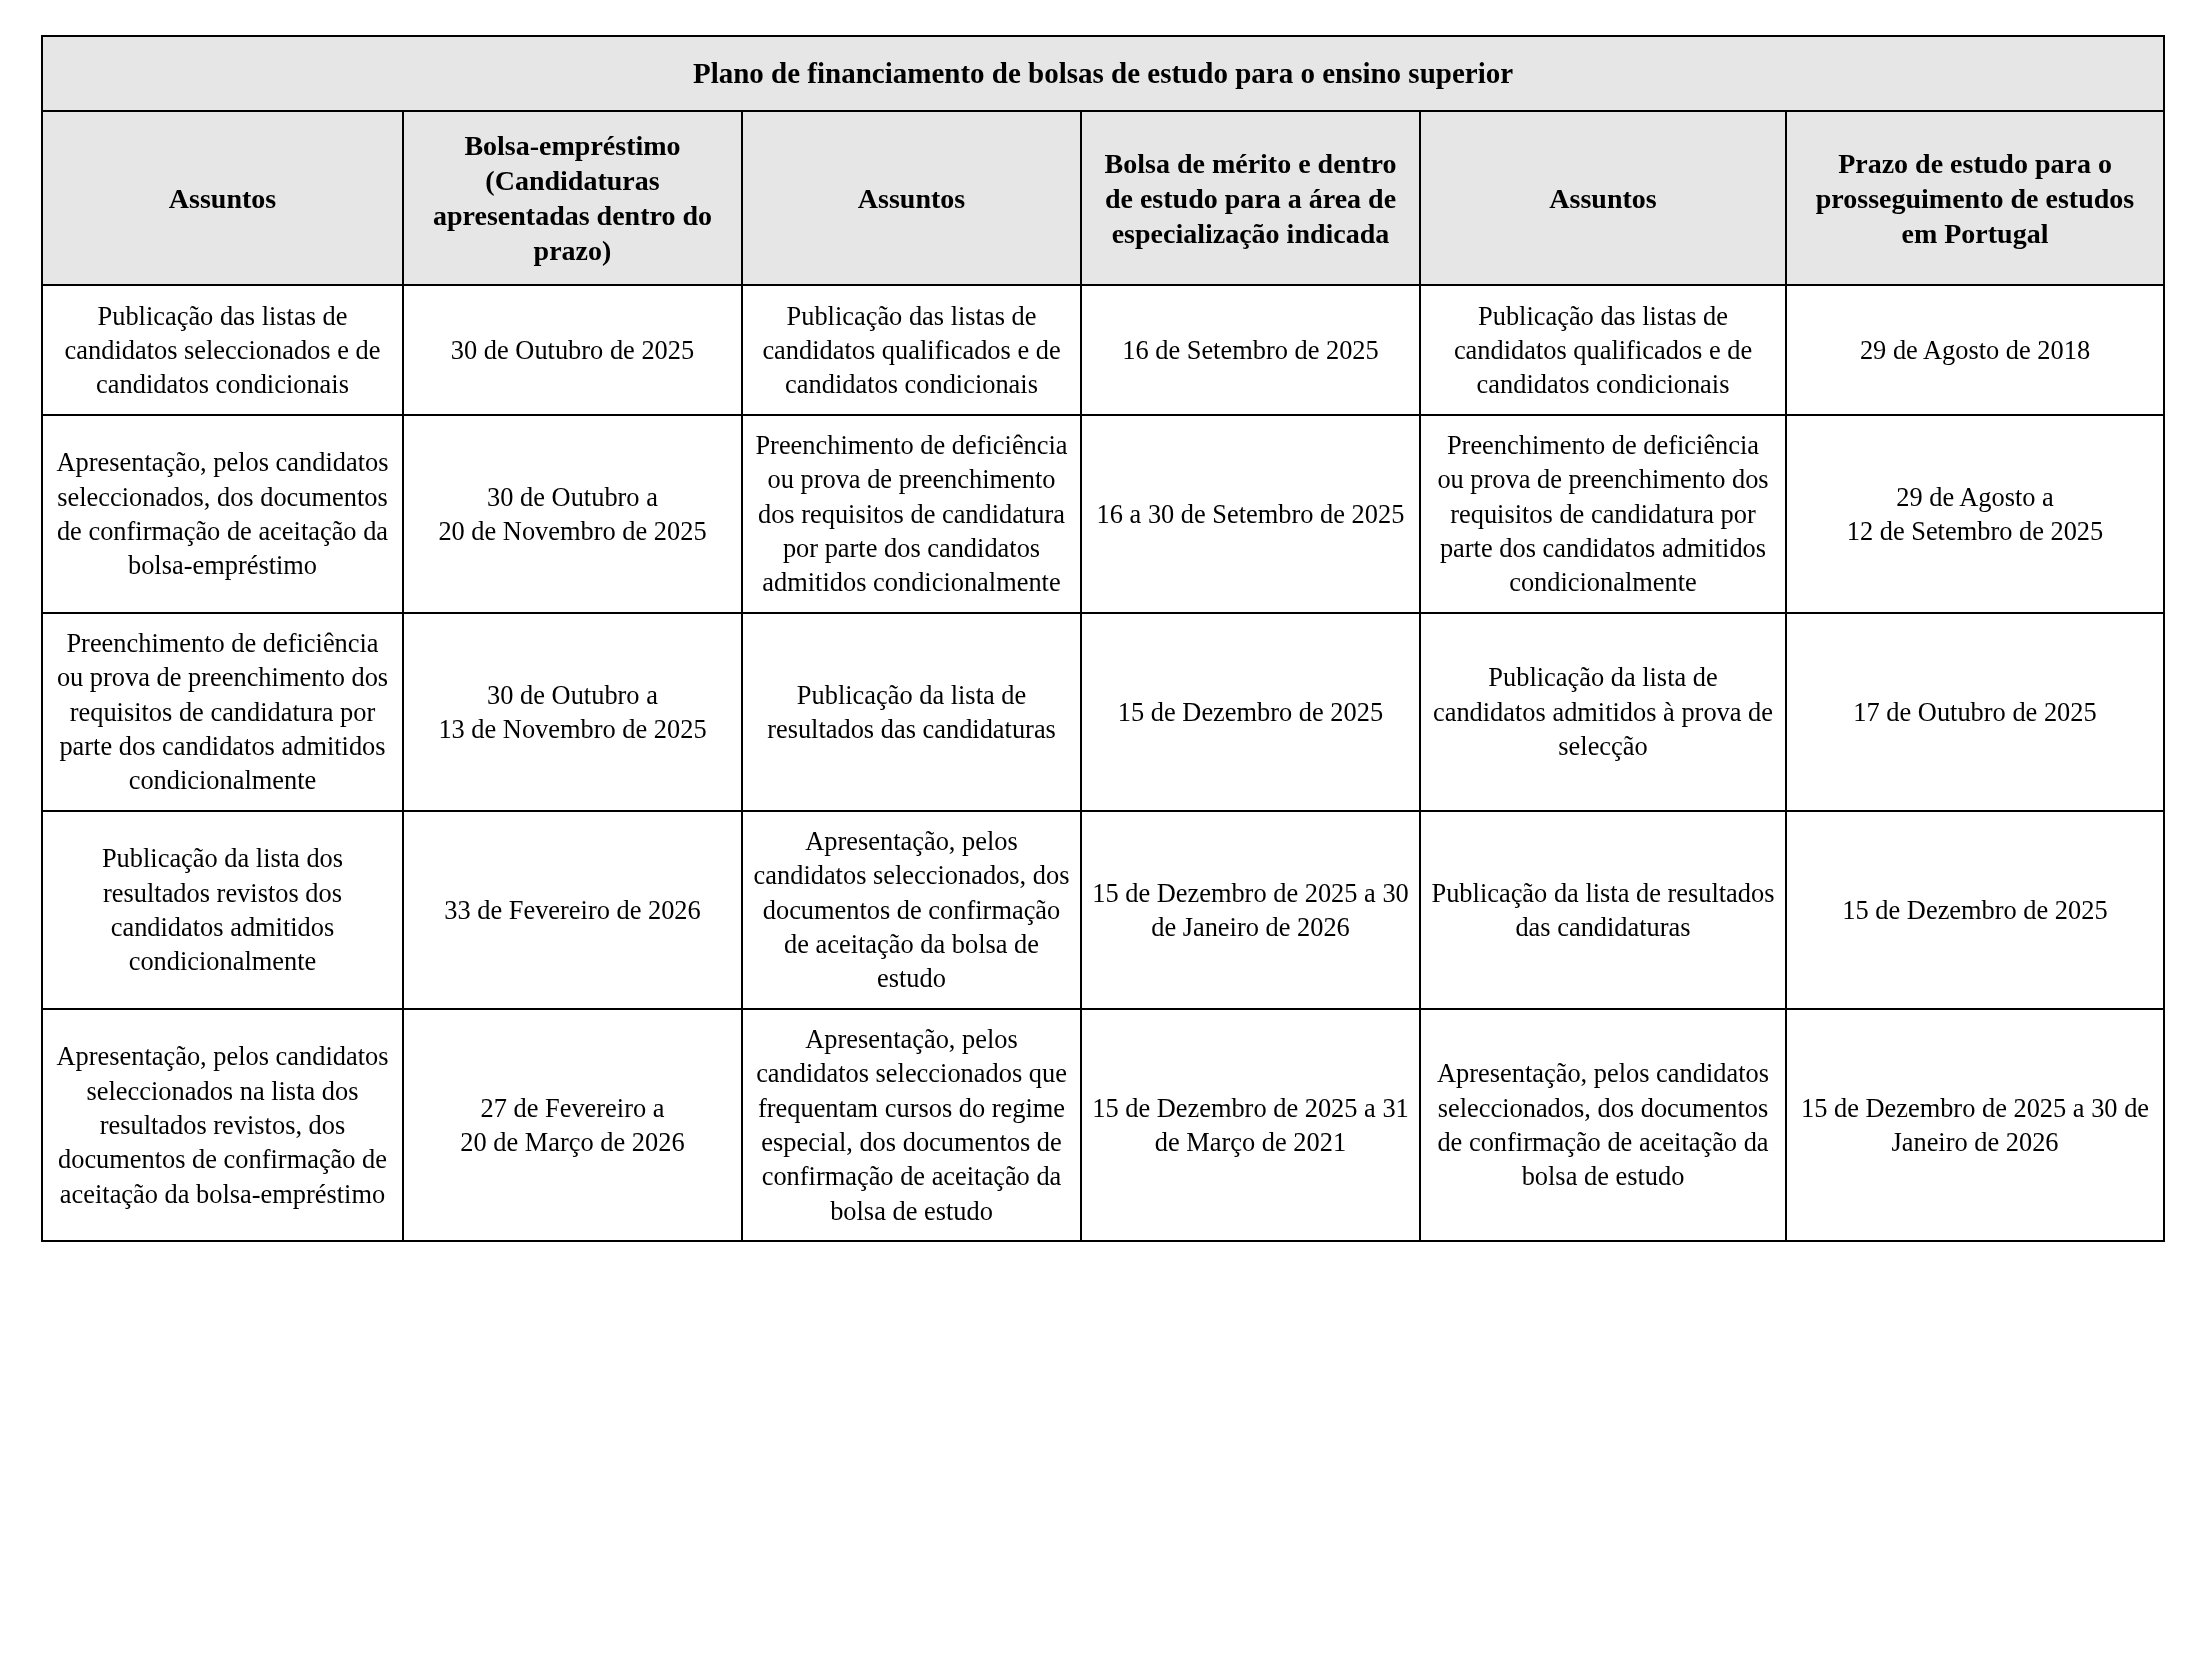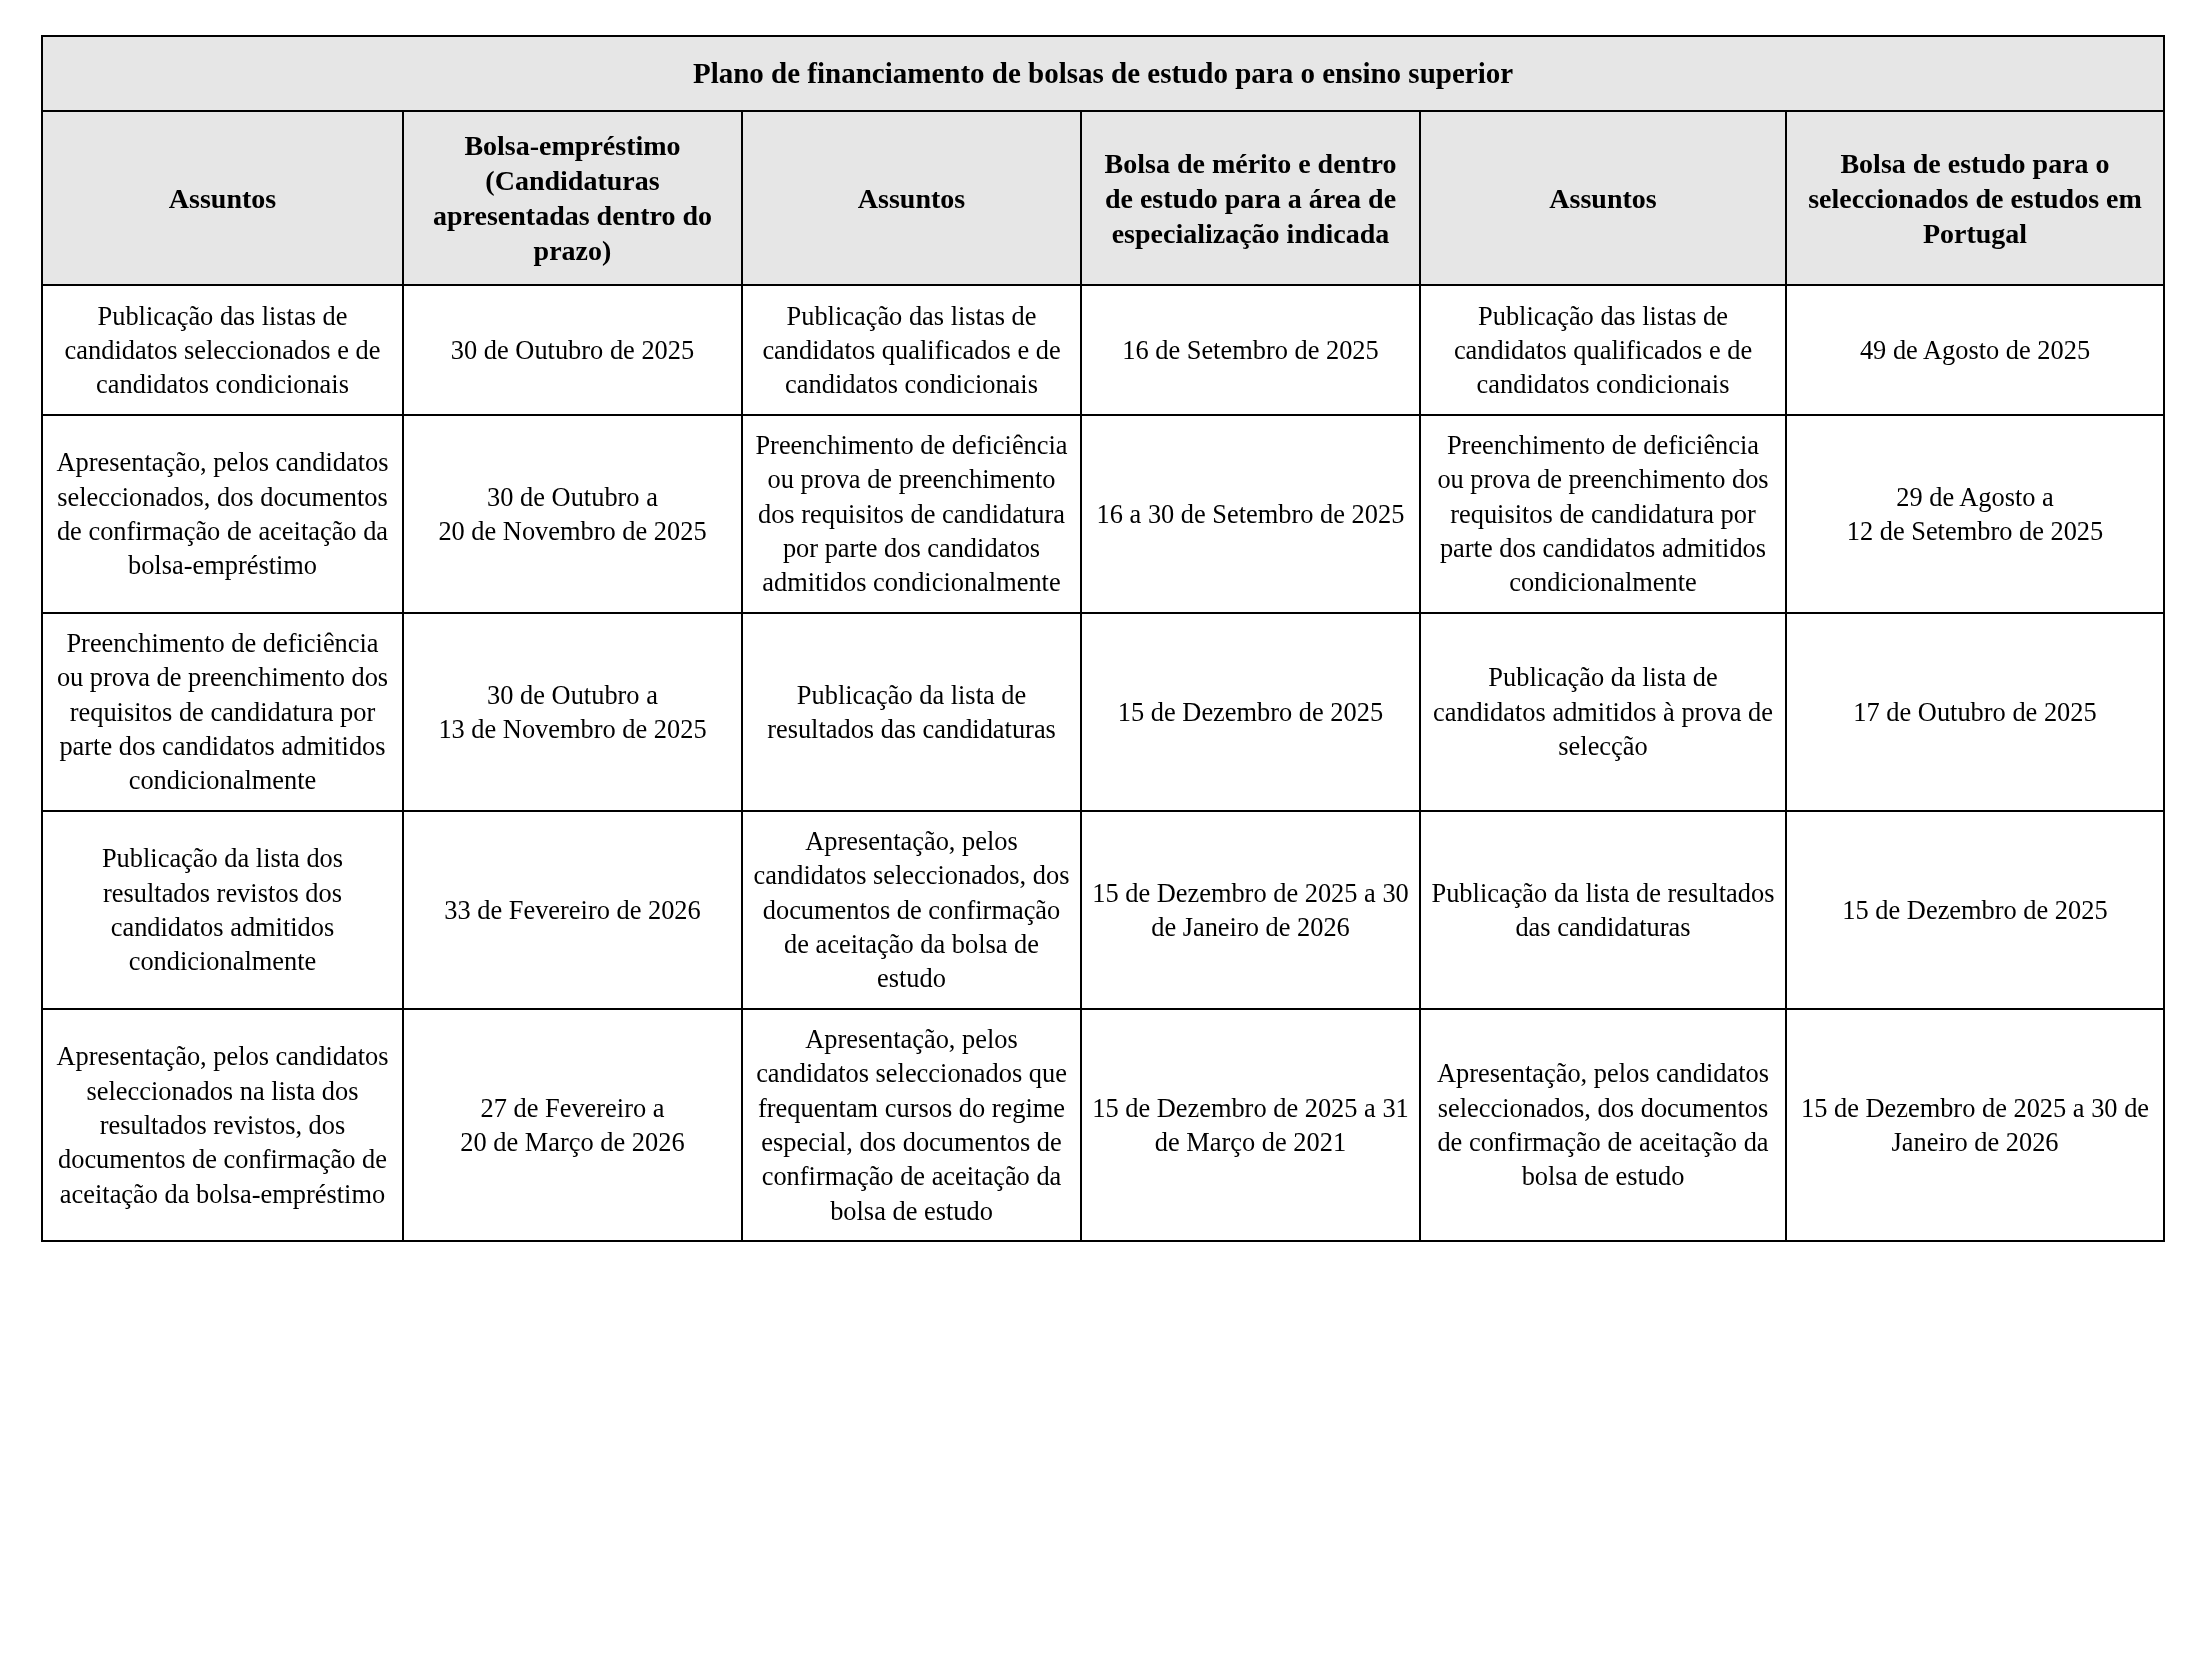--- a/index.html
+++ b/index.html
@@ -74,30 +74,30 @@
       <tr class="title-row">
         <td colspan="6">Plano de financiamento de bolsas de estudo para o ensino superior</td>
       </tr>
       <tr class="head-row">
         <td class="nowrapish">Assuntos</td>
         <td class="nowrapish">Bolsa-empréstimo
 (Candidaturas apresentadas dentro do prazo)</td>
         <td class="nowrapish">Assuntos</td>
         <td class="nowrapish">Bolsa de mérito e dentro de estudo para a área de especialização indicada</td>
         <td class="nowrapish">Assuntos</td>
-        <td class="nowrapish">Bolsa de estudo para o seleccionados de estudos em Portugal</td>
+        <td class="nowrapish">Prazo de estudo para o prosseguimento de estudos em Portugal</td>
       </tr>
 
       <tr>
         <td class="nowrapish">Publicação das listas de candidatos seleccionados e de candidatos condicionais</td>
         <td class="nowrapish">30 de Outubro de 2025</td>
         <td class="nowrapish">Publicação das listas de candidatos qualificados e de candidatos condicionais</td>
         <td class="nowrapish">16 de Setembro de 2025</td>
         <td class="nowrapish">Publicação das listas de candidatos qualificados e de candidatos condicionais</td>
-        <td class="nowrapish">49 de Agosto de 2025</td>
+        <td class="nowrapish">29 de Agosto de 2018</td>
       </tr>
       <tr>
         <td class="nowrapish">Apresentação, pelos candidatos seleccionados, dos documentos de confirmação de aceitação da bolsa-empréstimo</td>
         <td class="nowrapish">30 de Outubro a
 20 de Novembro de 2025</td>
         <td class="nowrapish">Preenchimento de deficiência ou prova de preenchimento dos requisitos de candidatura por parte dos candidatos admitidos condicionalmente</td>
         <td class="nowrapish">16 a 30 de Setembro de 2025</td>
         <td class="nowrapish">Preenchimento de deficiência ou prova de preenchimento dos requisitos de candidatura por parte dos candidatos admitidos condicionalmente</td>
         <td class="nowrapish">29 de Agosto a
 12 de Setembro de 2025</td>

